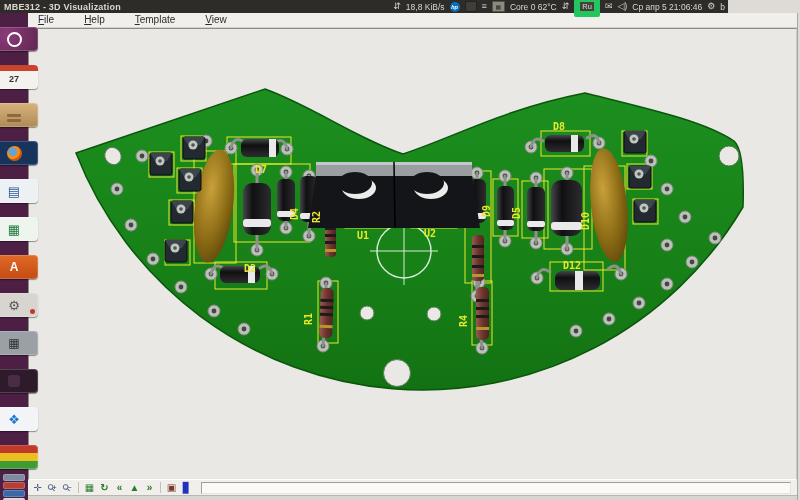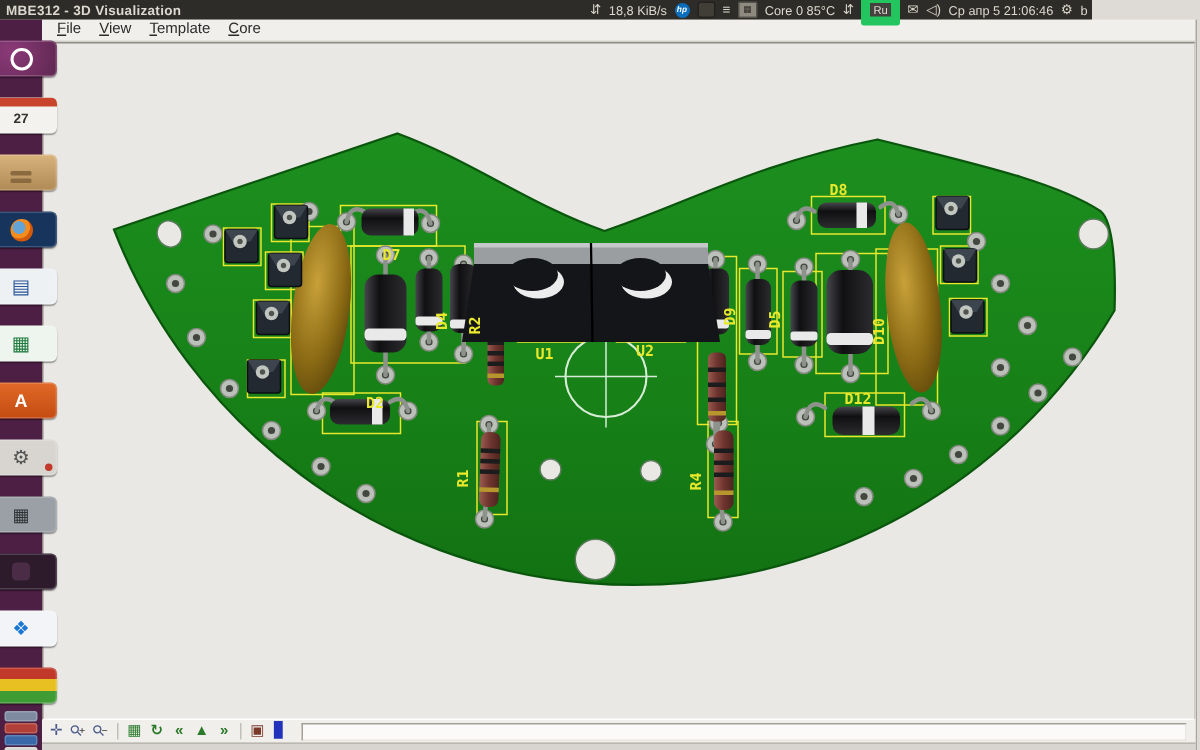--- a/index.html
+++ b/index.html
@@ -53,21 +53,21 @@
   .sliver:nth-child(7){background:#6a4a7e;}.sliver:nth-child(8){background:#588a5a;}
   .sliver:nth-child(9){background:#8a8a86;}
   .t-unknown{background:#b0aeb2;color:#4a4a4e;font-size:13px;font-weight:bold;}
   .t-trash{background:#a8a49e;flex-direction:column;justify-content:flex-start;}
   .t-trash .lid{width:14px;height:2px;background:#56524c;margin-top:5px;border-radius:1px;}
   .t-trash .can{width:10px;height:10px;background:#7a766f;margin-top:1px;border-radius:0 0 2px 2px;}
 
   
   #app-window{position:absolute;left:28px;top:13px;width:769px;height:487px;background:var(--window);
     border-right:1px solid #aaa59e;display:flex;flex-direction:column;}
-  #menubar{height:14px;display:flex;align-items:center;gap:2px;padding-left:5px;font-size:10px;color:#2b2b2b;
+  #menubar{height:14px;display:flex;align-items:center;gap:20px;padding-left:5px;font-size:10px;color:#2b2b2b;
     border-bottom:1px solid #d4d1cb;}
   .menu-item{padding:0 5px;line-height:14px;cursor:default;}
   .menu-item::first-letter{text-decoration:underline;}
   #viewport{flex:1;margin:0;border:1px solid #8f8c86;border-bottom-color:#fff;border-right-color:#cfccc6;
     background:var(--viewport);position:relative;overflow:hidden;}
   #viewport svg{display:block;}
 
   
   #toolbar{height:15px;display:flex;align-items:center;padding:0 3px;gap:2px;background:var(--window);}
   .tb{width:13px;height:13px;display:flex;align-items:center;justify-content:center;font-size:10px;line-height:1;
@@ -88,21 +88,21 @@
 
 <div id="top-panel">
   <span id="panel-title">MBE312 - 3D Visualization</span>
   <div id="tray">
     <span class="tri gly">⇵</span>
     <span class="tri">18,8 KiB/s</span>
     <span class="hp-badge">hp</span>
     <span class="dark-badge"></span>
     <span class="tri gly">≡</span>
     <span class="chip-badge">▦</span>
-    <span class="tri">Core 0 85°C</span>
+    <span class="tri">Core 0 62°C</span>
     <span class="tri gly">⇵</span>
     <span class="ru-badge">Ru</span>
     <span class="tri gly">✉</span>
     <span class="tri gly">◁)</span>
     <span class="tri">Ср апр 5 21:06:46</span>
     <span class="tri gly">⚙</span>
     <span class="tri">b</span>
   </div>
 </div>
 
@@ -160,23 +160,23 @@
   <div class="tile t-trash">
       <span class="lid"></span>
       <span class="can"></span>
     </div>
 </div>
 
 <div id="app-window">
 
   <div id="menubar">
     <span class="menu-item">File</span>
+    <span class="menu-item">Help</span>
+    <span class="menu-item">Template</span>
     <span class="menu-item">View</span>
-    <span class="menu-item">Template</span>
-    <span class="menu-item">Core</span>
   </div>
 
   <div id="viewport">
     <svg width="765" height="452" viewBox="0 0 765 452">
       <defs>
         <linearGradient id="boardG" x1="0" y1="0" x2="0" y2="1">
           <stop offset="0" stop-color="#1c8f1f"></stop>
             <stop offset="0.6" stop-color="#178017"></stop>
             <stop offset="1" stop-color="#127212"></stop>
         </linearGradient>

